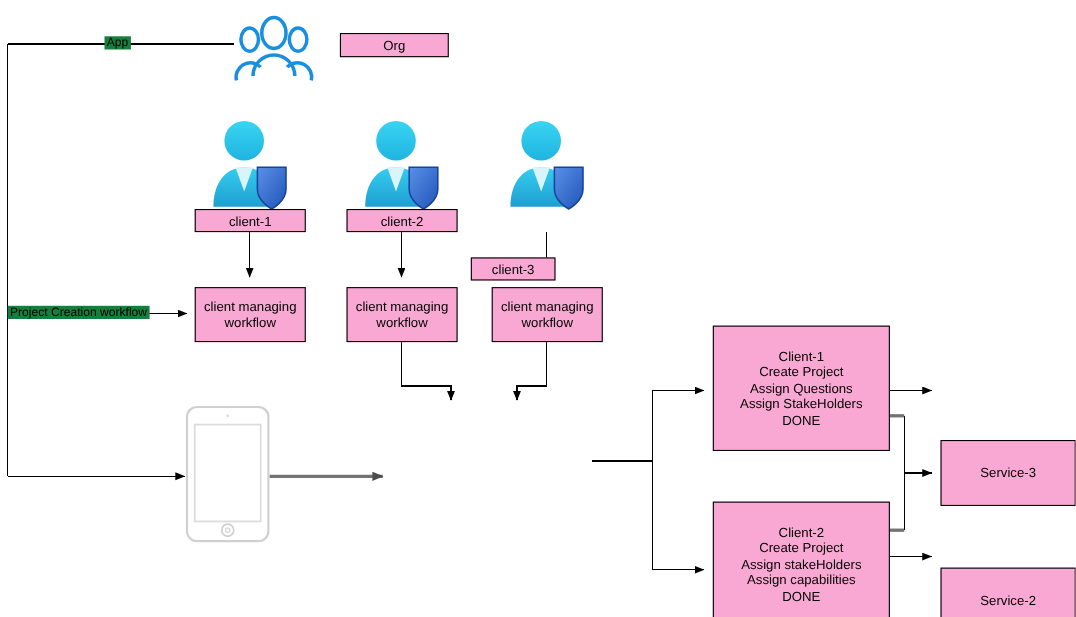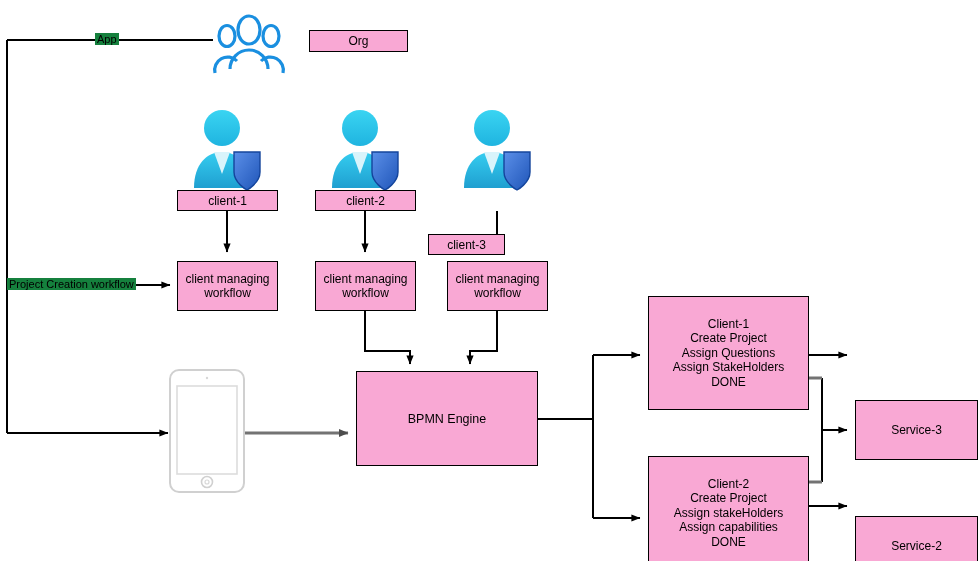--- a/index.html
+++ b/index.html
@@ -162,21 +162,20 @@
   <div class="box" style="left:315px; top:190px; width:101px; height:21px;">client-2</div>
   <div class="box" style="left:428px; top:190px; width:77px; height:21px;margin-top:44px;">client-3</div>
 
   <div class="box" style="left:177px; top:261px; width:101px; height:50px;">client managing
 workflow</div>
   <div class="box" style="left:315px; top:261px; width:101px; height:50px;">client managing
 workflow</div>
   <div class="box" style="left:447px; top:261px; width:101px; height:50px;">client managing
 workflow</div>
 
-  <div class="box box-lg" style="left:356px; top:371px; width:182px; height:95px;">BPMN Engine</div>
 
   <div class="box" style="left:648px; top:296px; width:161px; height:114px; line-height:14.5px;">Client-1
 Create Project
 Assign Questions
 Assign StakeHolders
 DONE</div>
   <div class="box" style="left:648px; top:456px; width:161px; height:114px; line-height:14.5px;">Client-2
 Create Project
 Assign stakeHolders
 Assign capabilities

